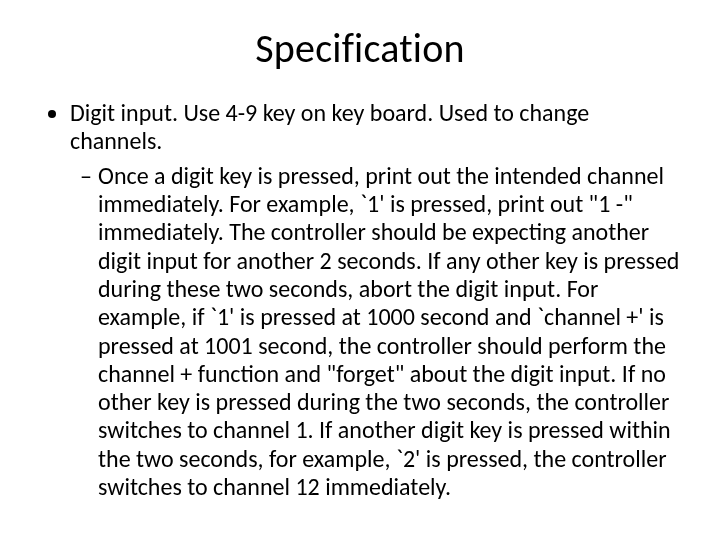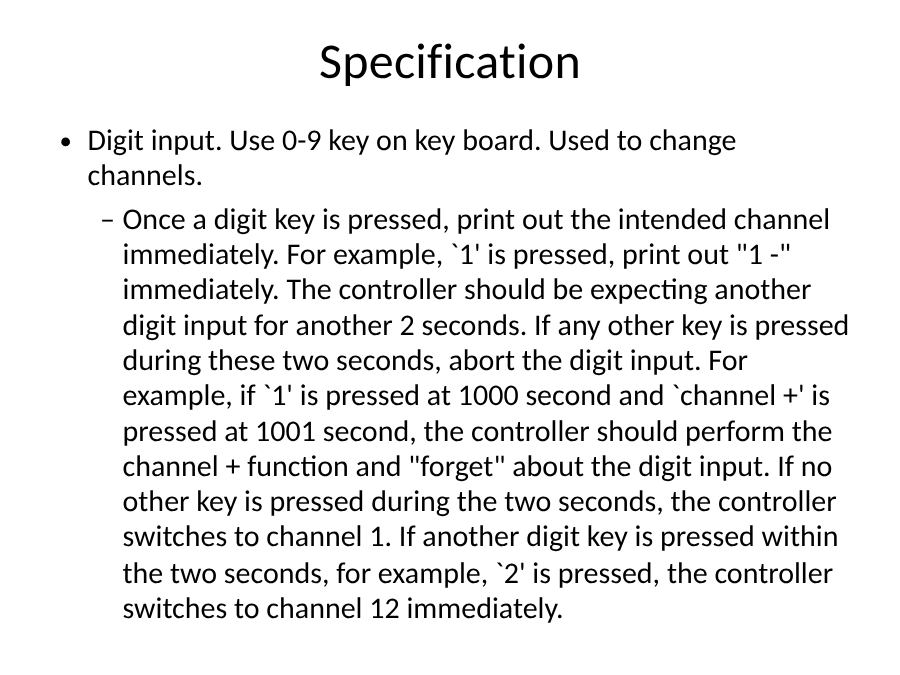--- a/index.html
+++ b/index.html
@@ -51,21 +51,21 @@
     top: 0;
   }
 </style>
 </head>
 <body>
 
 <div class="slide">
   <h1 class="title">Specification</h1>
   <ul class="level1">
     <li>
-      <span>Digit input. Use 0-9 key on key board. Used to change channels.</span>
+      <span>Digit input. Use 4-9 key on key board. Used to change channels.</span>
       <ul class="level2">
         <li>
           <span>Once a digit key is pressed, print out the intended channel immediately. For example, `1' is pressed, print out "1 -" immediately. The controller should be expecting another digit input for another 2 seconds. If any other key is pressed during these two seconds, abort the digit input. For example, if `1' is pressed at 1000 second and `channel +' is pressed at 1001 second, the controller should perform the channel + function and "forget" about the digit input. If no other key is pressed during the two seconds, the controller switches to channel 1. If another digit key is pressed within the two seconds,  for example, `2' is pressed, the controller switches to channel 12 immediately.</span>
         </li>
       </ul>
     </li>
   </ul>
 </div>
 
 </body></html>

